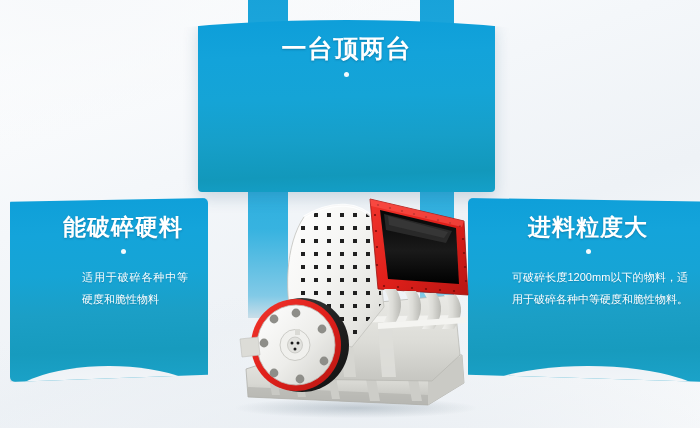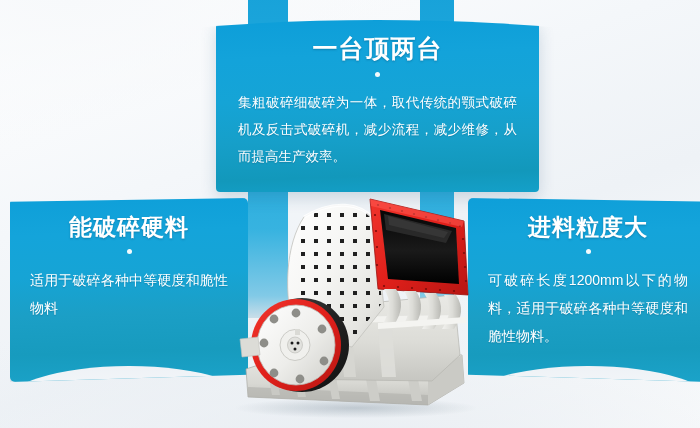--- a/index.html
+++ b/index.html
@@ -35,33 +35,34 @@
   .panel{
     position:absolute;
     color:#ffffff;
     box-sizing:border-box;
     box-shadow:0 6px 16px rgba(20,70,110,.18);
   }
   .panel-inner{position:relative;z-index:3;}
 
   
   #panel-top{
-    left:216px;top:20px;width:323px;height:172px;
+    left:198px;top:20px;width:297px;height:172px;
     background:linear-gradient(178deg,#0d9ed9 0%,#13a3da 22%,#15a4d6 45%,#169fc9 68%,#1298bb 88%,#14a0c9 100%);
     border-radius:6px 6px 4px 4px;
     clip-path:ellipse(190% 100% at 50% 100%);
   }
   #panel-top .panel-inner{padding:14px 22px 0 22px;}
 
   
   #panel-left{
-    left:10px;top:198px;width:238px;height:184px;
+    left:10px;top:198px;width:198px;height:184px;
     background:linear-gradient(178deg,#0e9fd9 0%,#14a4da 20%,#16a4d5 42%,#1b9fc6 62%,#179bbe 82%,#1ba3c9 100%);
     border-radius:5px;
     clip-path:polygon(0% 2%,100% 0%,100% 96%,0% 100%);
+    padding-left:28px;
   }
   #panel-left .panel-inner{padding:16px 20px 0 20px;}
 
   
   #panel-right{
     left:468px;top:198px;width:240px;height:184px;
     background:linear-gradient(178deg,#0e9fd9 0%,#14a4da 20%,#16a4d5 42%,#1b9fc6 62%,#179bbe 82%,#1ba3c9 100%);
     border-radius:5px;
     clip-path:polygon(0% 0%,100% 2%,100% 100%,0% 96%);
   }
@@ -97,21 +98,21 @@
   }
 
   .panel-body{
     margin-top:12px;
     font-size:13.5px;
     line-height:2.0;
     color:#ffffff;
     text-align:justify;
     text-shadow:0 1px 1px rgba(0,60,95,.25);
   }
-  #panel-left .panel-body,#panel-right .panel-body{font-size:14px;line-height:2.0;}
+  #panel-left .panel-body,#panel-right .panel-body{font-size:11px;line-height:2.0;margin-left:24px;}
 
   
   #machine{
     position:absolute;left:232px;top:183px;width:246px;height:240px;
     z-index:5;
   }
   #machine svg{display:block;width:246px;height:240px;}
 
   .floor-shadow{
     position:absolute;left:236px;top:398px;width:240px;height:20px;
@@ -126,21 +127,20 @@
 
   <div class="bg-wash"></div>
 
   <div class="center-slab left"></div>
   <div class="center-slab right"></div>
 
   <div class="panel" id="panel-top">
     <div class="panel-inner">
       <div class="panel-title">一台顶两台</div>
       <div class="title-dot"></div>
-      <div class="panel-body">集粗破碎细破碎为一体，取代传统的颚式破碎机及反击式破碎机，减少流程，减少维修，从而提高生产效率。</div>
     </div>
   </div>
 
   <div class="panel" id="panel-left">
     <div class="panel-inner">
       <div class="panel-title">能破碎硬料</div>
       <div class="title-dot"></div>
       <div class="panel-body">适用于破碎各种中等硬度和脆性物料</div>
     </div>
     <div class="panel-bottom-curve"></div>

